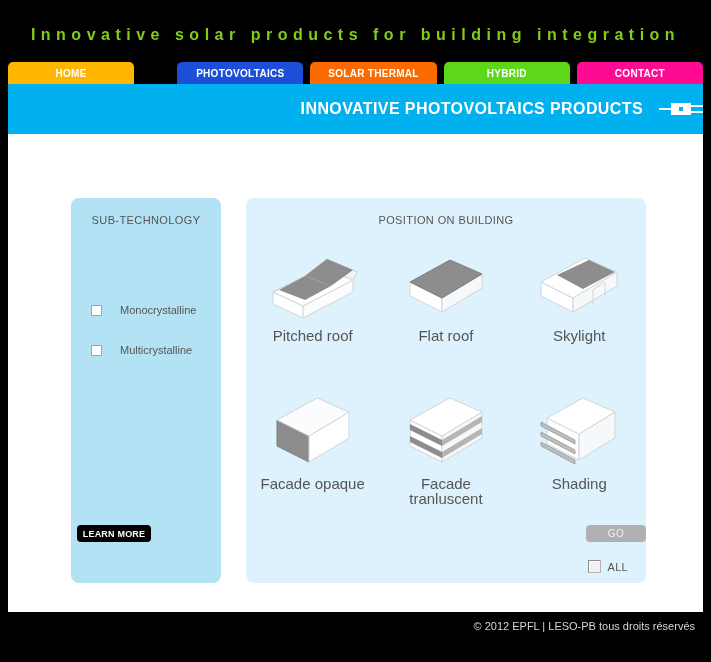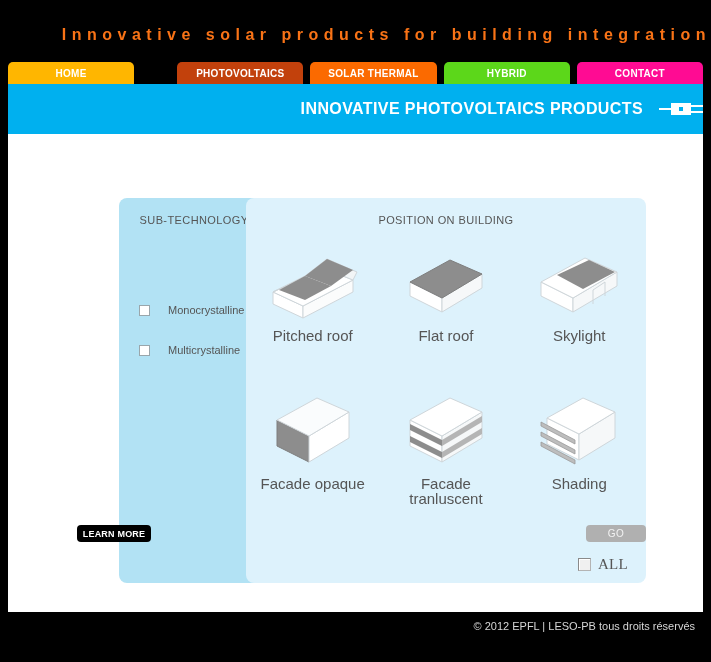--- a/index.html
+++ b/index.html
@@ -13,22 +13,22 @@
   #page {
     position: relative;
     width: 711px; height: 662px;
     background: #000000;
   }
 
   
   .tagline {
     position: absolute;
     left: 0; top: 26px; width: 711px;
-    text-align: right;
-    color: #f97316;
+    text-align: center;
+    color: #84cc16;
     font-size: 16px;
     font-weight: bold;
     letter-spacing: 5.5px;
     white-space: nowrap;
   }
 
   
   .nav {
     position: absolute;
     left: 8px; top: 62px;
@@ -111,21 +111,20 @@
     background: #ffffff;
   }
 
   
   .panel-subtech {
     position: absolute;
     left: 63px; top: 114px;
     width: 150px; height: 385px;
     background: #b2e2f4;
     border-radius: 8px;
-    margin-left: 48px;
   }
   .panel-position {
     position: absolute;
     left: 238px; top: 114px;
     width: 400px; height: 385px;
     background: #ddf2fc;
     border-radius: 8px;
   }
   .panel-heading {
     text-align: center;
@@ -199,23 +198,22 @@
   .all-box {
     width: 13px; height: 13px;
     background: #f0f0f0;
     border: 1px solid #b4b4b4;
     border-top-color: #8a8a8a;
     border-left-color: #8a8a8a;
     box-shadow: inset 1px 1px 0 #ffffff;
   }
   .all-label {
     color: #555555;
-    font-size: 15px;
+    font-size: 11px;
     letter-spacing: 0.3px;
-    font-family: Liberation Serif, serif;
   }
 
   
   .btn-learn {
     position: absolute;
     left: 69px; top: 441px;
     width: 74px; height: 17px;
     background: #000000;
     border-radius: 4px;
     color: #ffffff;
@@ -255,21 +253,21 @@
 <body>
 
 <div id="page">
 
   <div class="tagline">Innovative solar products for building integration</div>
 
   <div class="nav">
     <div class="tab" style="background: rgb(255, 182, 0);">
       <span>HOME</span>
     </div>
-    <div class="tab" style="background: #c2410c; margin-left: 36px;">
+    <div class="tab" style="background: #1d4ed8; margin-left: 36px;">
       <span>PHOTOVOLTAICS</span>
     </div>
     <div class="tab" style="background: rgb(251, 106, 0);">
       <span>SOLAR THERMAL</span>
     </div>
     <div class="tab" style="background: rgb(92, 215, 26);">
       <span>HYBRID</span>
     </div>
     <div class="tab" style="background: rgb(255, 11, 147);">
       <span>CONTACT</span>

